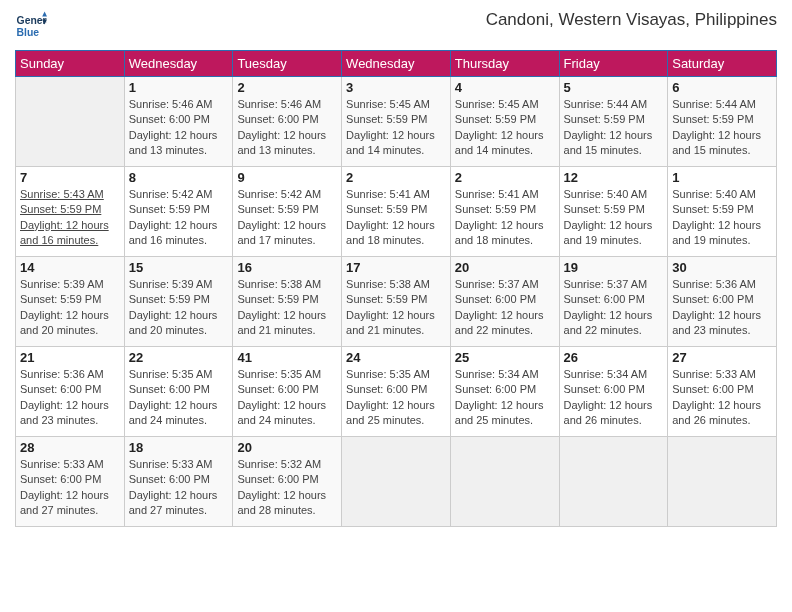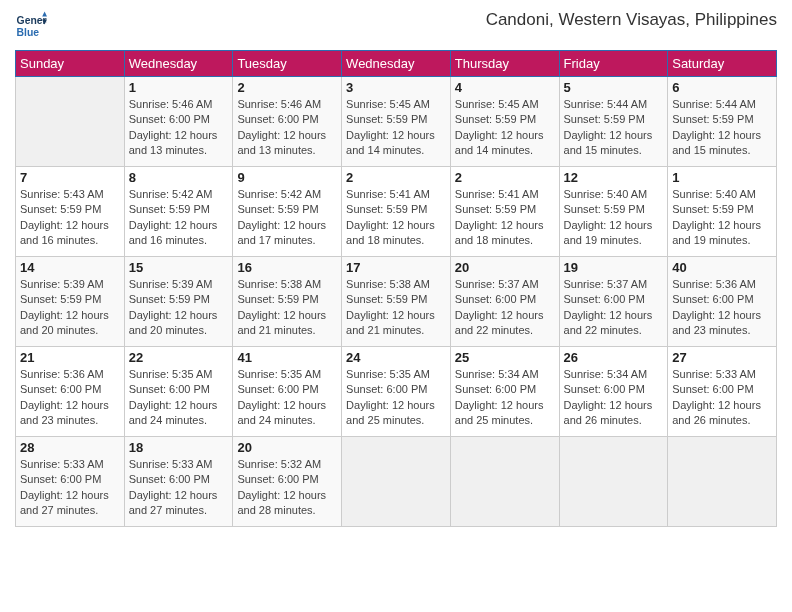--- a/index.html
+++ b/index.html
@@ -152,21 +152,21 @@
           <span class="day-num">6</span>
           <div class="day-info" style="white-space: pre-line;">Sunrise: 5:44 AM
 Sunset: 5:59 PM
 Daylight: 12 hours
 and 15 minutes.</div>
         </td>
       </tr>
       <tr>
         <td>
           <span class="day-num">7</span>
-          <div class="day-info" style="white-space: pre-line;">Sunrise: 5:43 AM
+          <div class="day-info" style="white-space: pre-line; text-decoration: underline;">Sunrise: 5:43 AM
 Sunset: 5:59 PM
 Daylight: 12 hours
 and 16 minutes.</div>
         </td>
         <td>
           <span class="day-num">8</span>
           <div class="day-info" style="white-space: pre-line;">Sunrise: 5:42 AM
 Sunset: 5:59 PM
 Daylight: 12 hours
 and 16 minutes.</div>
@@ -244,21 +244,21 @@
 and 22 minutes.</div>
         </td>
         <td>
           <span class="day-num">19</span>
           <div class="day-info" style="white-space: pre-line;">Sunrise: 5:37 AM
 Sunset: 6:00 PM
 Daylight: 12 hours
 and 22 minutes.</div>
         </td>
         <td>
-          <span class="day-num">40</span>
+          <span class="day-num">30</span>
           <div class="day-info" style="white-space: pre-line;">Sunrise: 5:36 AM
 Sunset: 6:00 PM
 Daylight: 12 hours
 and 23 minutes.</div>
         </td>
       </tr>
       <tr>
         <td>
           <span class="day-num">21</span>
           <div class="day-info" style="white-space: pre-line;">Sunrise: 5:36 AM

